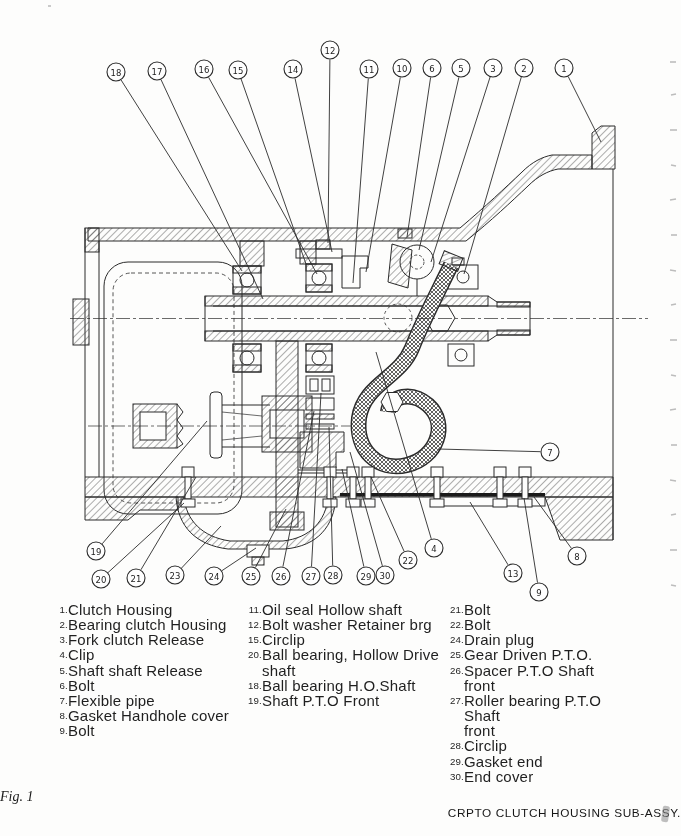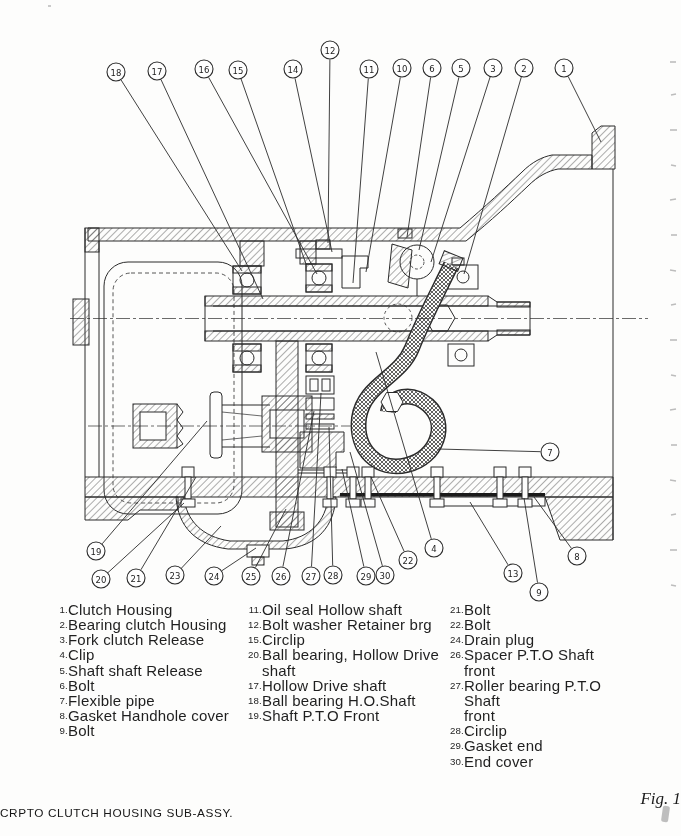--- a/index.html
+++ b/index.html
@@ -25,25 +25,25 @@
   .pl-num{
     display:inline-block;width:24px;text-align:right;flex:0 0 24px;
     font-size:9.7px;line-height:15.15px;letter-spacing:0.2px;
   }
   .pl-label{
     display:inline-block;margin-left:0;font-size:15px;line-height:15.15px;
     letter-spacing:0.2px;white-space:pre-line;
   }
   
   .caption-fig{
-    position:absolute;top:789px;left:0;width:100%;text-align:right;
-    font-family:"Liberation Serif",serif;font-style:italic;font-size:17px;color:#1c1c1c;
+    position:absolute;top:789px;left:0;width:100%;text-align:left;
+    font-family:"Liberation Serif",serif;font-style:italic;font-size:14px;color:#1c1c1c;
   }
   .caption-title{
-    position:absolute;top:806px;left:0;width:100%;text-align:left;
+    position:absolute;top:806px;left:0;width:100%;text-align:right;
     font-size:11.8px;letter-spacing:0.6px;color:#161616;
   }
 </style>
 </head>
 <body>
 
 <div id="page">
 
   <svg id="diagram-svg" width="681" height="618" viewBox="0 0 681 618" xmlns="http://www.w3.org/2000/svg">
     <defs>
@@ -389,44 +389,44 @@
       </div>
       <div class="pl-row">
         <span class="pl-num">15.</span>
         <span class="pl-label">Circlip</span>
       </div>
       <div class="pl-row">
         <span class="pl-num">20.</span>
         <span class="pl-label">Ball bearing, Hollow Drive shaft</span>
       </div>
       <div class="pl-row">
-        <span class="pl-num">17.</span>
-        <span class="pl-label">Hollow Drive shaft</span>
-      </div>
-      <div class="pl-row">
         <span class="pl-num">18.</span>
         <span class="pl-label">Ball bearing H.O.Shaft</span>
       </div>
       <div class="pl-row">
         <span class="pl-num">19.</span>
         <span class="pl-label">Shaft P.T.O Front</span>
       </div>
     </div>
   <div class="parts-col" id="parts-col-2">
       <div class="pl-row">
         <span class="pl-num">21.</span>
         <span class="pl-label">Bolt</span>
       </div>
       <div class="pl-row">
         <span class="pl-num">22.</span>
         <span class="pl-label">Bolt</span>
       </div>
       <div class="pl-row">
         <span class="pl-num">24.</span>
         <span class="pl-label">Drain plug</span>
+      </div>
+      <div class="pl-row">
+        <span class="pl-num">25.</span>
+        <span class="pl-label">Gear Driven P.T.O.</span>
       </div>
       <div class="pl-row">
         <span class="pl-num">26.</span>
         <span class="pl-label">Spacer P.T.O Shaft front</span>
       </div>
       <div class="pl-row">
         <span class="pl-num">27.</span>
         <span class="pl-label">Roller bearing P.T.O Shaft
 front</span>
       </div>

